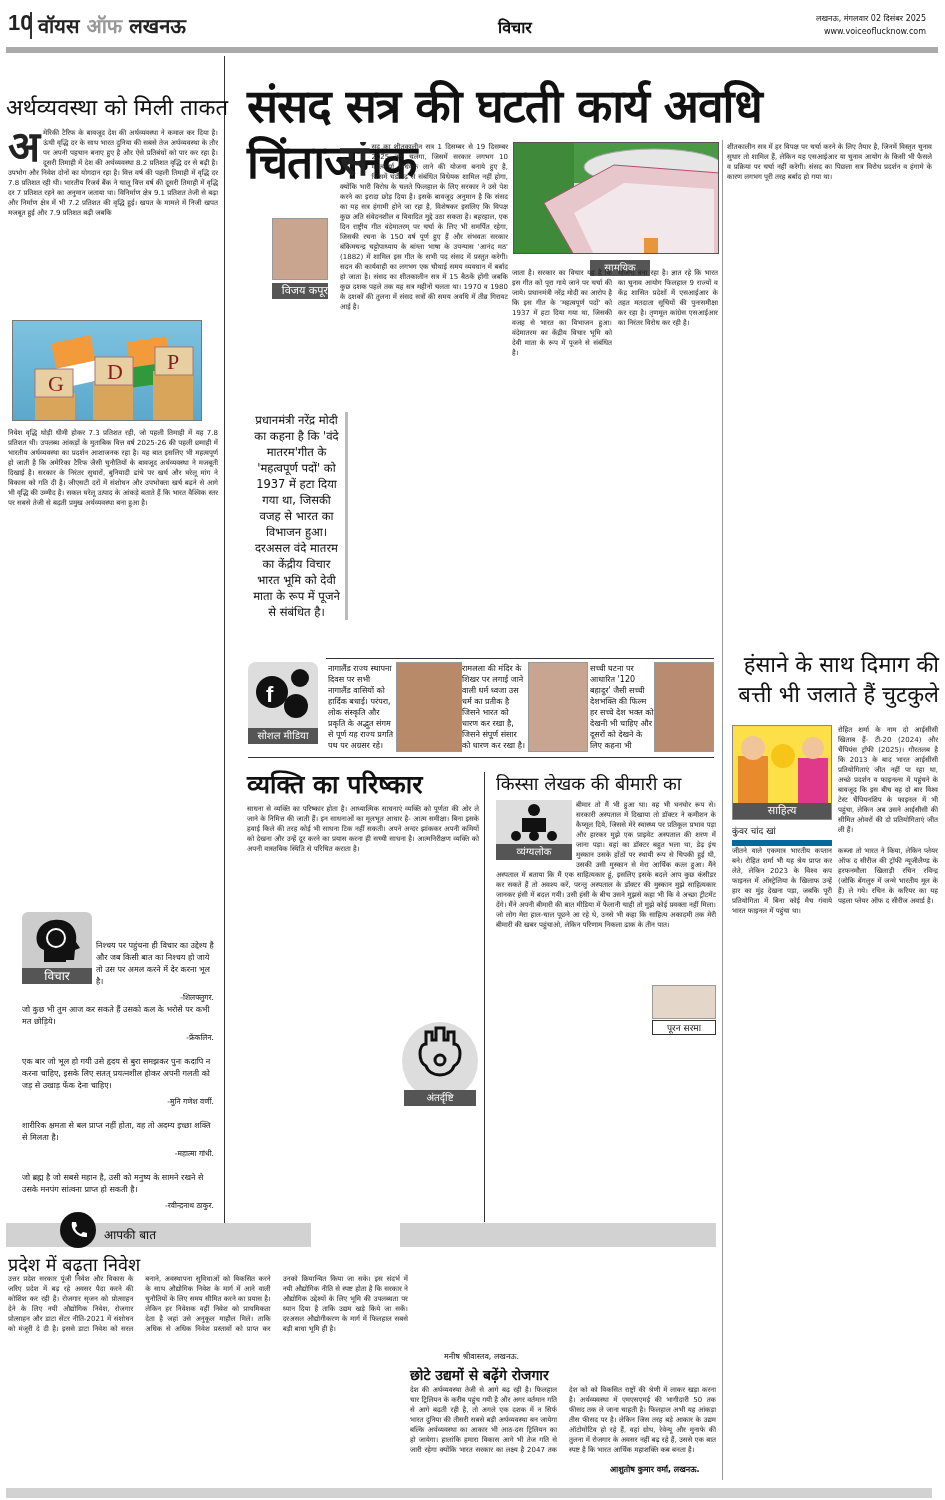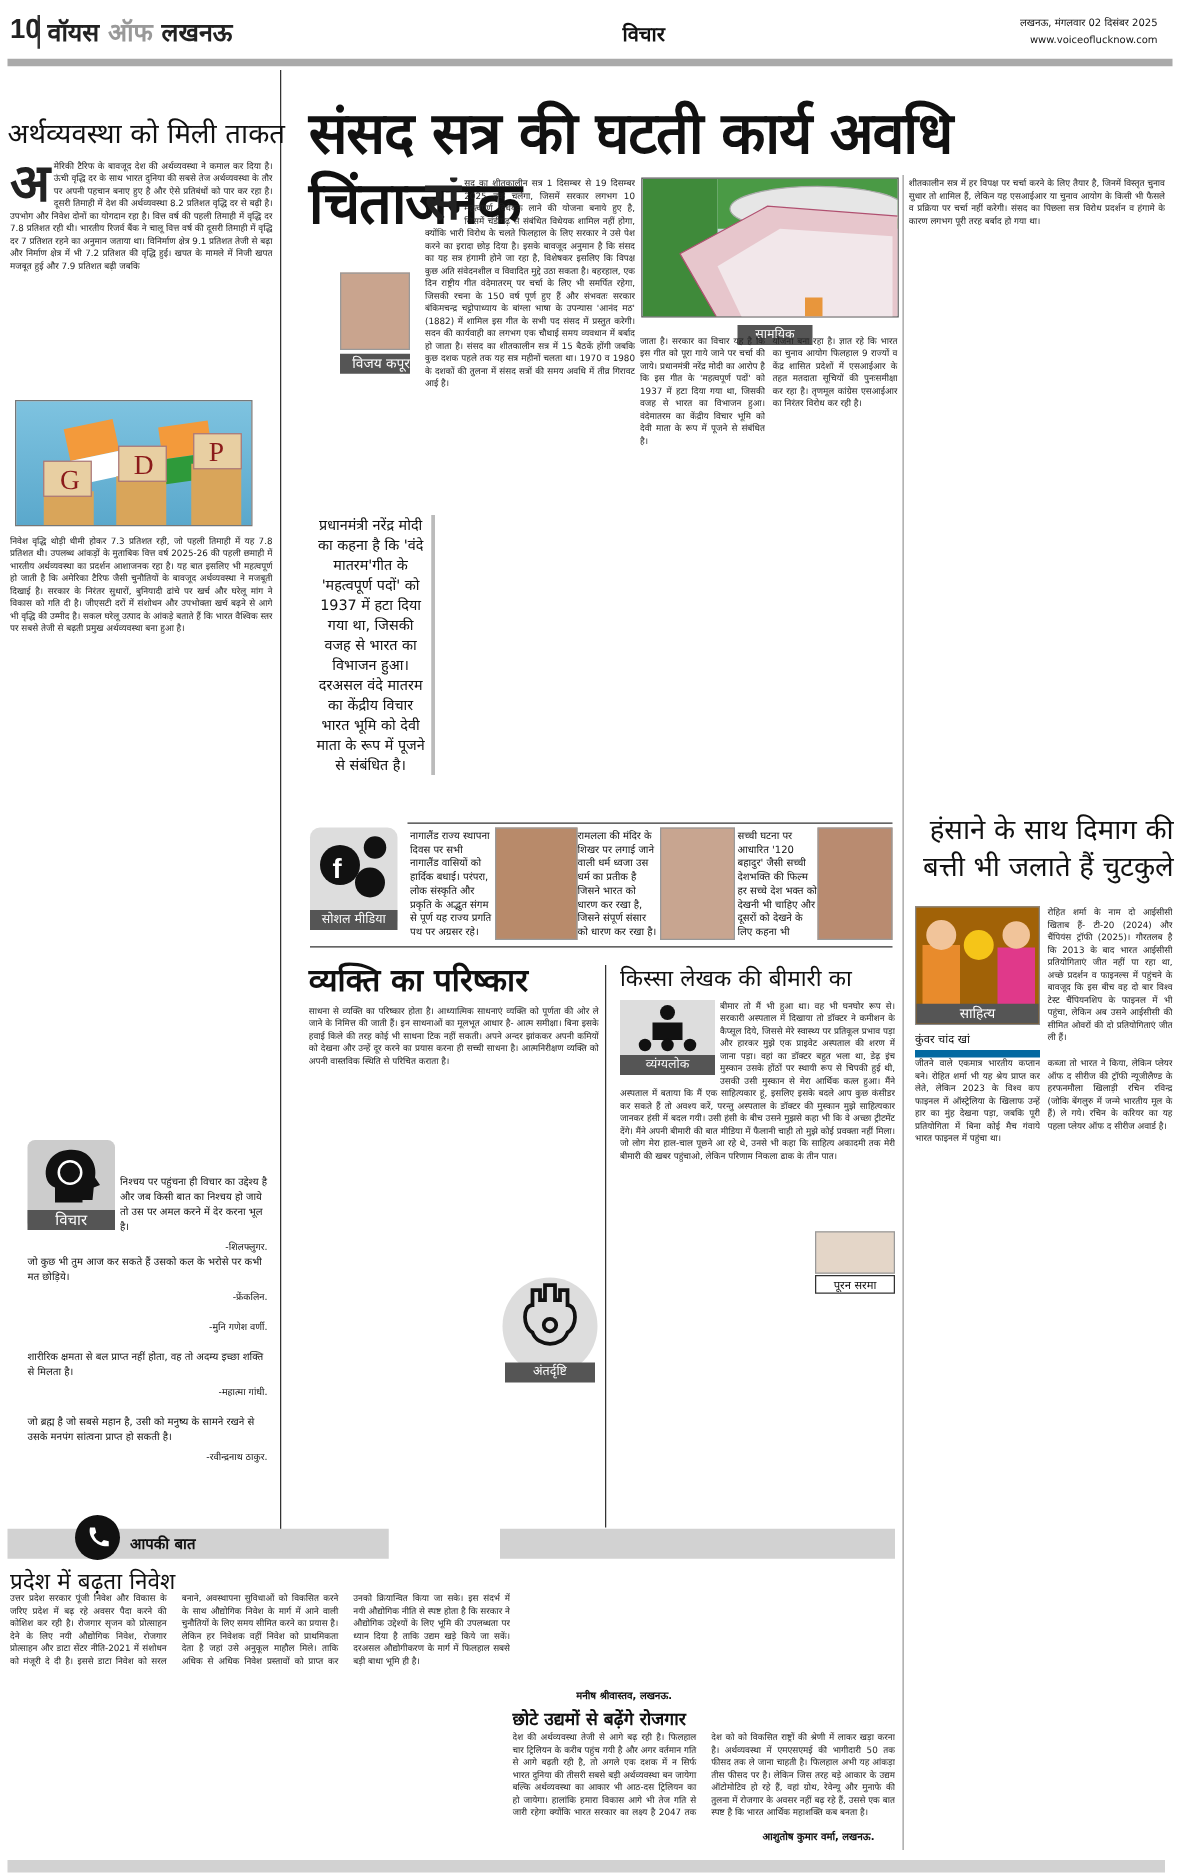--- a/index.html
+++ b/index.html
@@ -84,20 +84,21 @@
     </svg>
   <div class="tag" style="position:absolute;bottom:0;left:0;right:0;font-size:12px">विचार</div>
 </div>
 <div class="abs quotes" style="left:96px;top:940px;width:118px">
   <div class="q">निश्चय पर पहुंचना ही विचार का उद्देश्य है और जब किसी बात का निश्चय हो जाये तो उस पर अमल करने में देर करना भूल है।</div>
   <div class="by">-शिलफ्लुगर.</div>
 </div>
 <div class="abs quotes" style="left:22px;top:1004px;width:192px">
   <div class="q">जो कुछ भी तुम आज कर सकते हैं उसको कल के भरोसे पर कभी मत छोड़िये।</div>
   <div class="by">-फ्रेंकलिन.</div>
+  <div class="q">एक बार जो भूल हो गयी उसे हृदय से बुरा समझकर पुनः कदापि न करना चाहिए, इसके लिए सतत् प्रयत्नशील होकर अपनी गलती को जड़ से उखाड़ फेंक देना चाहिए।</div>
   <div class="by">-मुनि गणेश वर्णी.</div>
   <div class="q">शारीरिक क्षमता से बल प्राप्त नहीं होता, वह तो अदम्य इच्छा शक्ति से मिलता है।</div>
   <div class="by">-महात्मा गांधी.</div>
   <div class="q">जो ब्रह्म है जो सबसे महान है, उसी को मनुष्य के सामने रखने से उसके मनपंग सांत्वना प्राप्त हो सकती है।</div>
   <div class="by">-रवीन्द्रनाथ ठाकुर.</div>
 </div>
 
 <div class="abs headline-main">संसद सत्र की घटती कार्य अवधि चिंताजनक</div>
 <div class="abs photo" style="left:272px;top:218px;width:56px;height:62px"></div>
 <div class="abs caption" style="left:272px;top:283px;width:56px;background:#555">विजय कपूर</div>
@@ -143,21 +144,21 @@
 </div>
 <div class="abs photo" style="left:528px;top:662px;width:60px;height:90px;background:#c8a590"></div>
 <div class="abs quote-sm" style="left:590px;top:663px;width:64px;height:88px;overflow:hidden">
   <span>सच्ची घटना पर आधारित '120 बहादुर' जैसी सच्ची देशभक्ति की फिल्म हर सच्चे देश भक्त को देखनी भी चाहिए और दूसरों को देखने के लिए कहना भी चाहिए।</span>
   
 </div>
 <div class="abs photo" style="left:654px;top:662px;width:60px;height:90px;background:#b98b70"></div>
 <div class="abs hline" style="left:248px;top:757px;width:466px"></div>
 
 <div class="abs" style="left:724px;top:650px;width:215px;font-size:22px;line-height:30px;text-align:right">हंसाने के साथ दिमाग की बत्ती भी जलाते हैं चुटकुले</div>
-<div class="abs" style="left:732px;top:725px;width:100px;height:95px;background:#a16207;border:1px solid #888;overflow:hidden">
+<div class="abs" style="left:732px;top:725px;width:100px;height:95px;background:#fde047;border:1px solid #888;overflow:hidden">
   <svg width="100" height="80" viewBox="0 0 100 80">
     <rect x="5" y="30" width="30" height="50" fill="#e88b2c"></rect>
     <circle cx="20" cy="22" r="12" fill="#f1c49a"></circle>
     <circle cx="50" cy="30" r="12" fill="#f5c518"></circle>
     <rect x="65" y="32" width="30" height="48" fill="#e0398a"></rect>
     <circle cx="80" cy="22" r="11" fill="#f1c49a"></circle>
   </svg>
   <div class="tag" style="position:absolute;bottom:0;left:0;right:0;font-size:11px">साहित्य</div>
 </div>
 <div class="abs" style="left:732px;top:824px;width:100px;font-size:9px;border-bottom:6px solid #0369a1;padding-bottom:3px">कुंवर चांद खां</div>
@@ -199,26 +200,26 @@
 <div class="abs photo" style="left:652px;top:985px;width:64px;height:34px;background:#e4d6c8"></div>
 <div class="abs" style="left:652px;top:1020px;width:64px;font-size:9px;text-align:center;border:1px solid #333">पूरन सरमा</div>
 
 <div class="abs banner"></div>
 <div class="abs" style="left:400px;top:1223px;width:316px;height:24px;background:#d2d2d2"></div>
 <div class="abs" style="left:60px;top:1212px;width:36px;height:36px;background:#111;border-radius:50%">
   <svg width="36" height="36" viewBox="0 0 36 36">
       <path d="M12 10 L16 10 L17 14 L15 16 C16 19 18 21 21 22 L23 20 L27 21 L27 25 C18 26 10 18 12 10 Z" fill="#fff"></path>
     </svg>
 </div>
-<div class="abs" style="left:104px;top:1226px;font-size:12px;font-weight:bold">आपकी बात</div>
+<div class="abs" style="left:104px;top:1226px;font-size:12px;font-weight:normal">आपकी बात</div>
 
 <div class="abs" style="left:8px;top:1252px;font-size:18px;font-weight:normal">प्रदेश में बढ़ता निवेश</div>
 <div class="abs text" style="left:8px;top:1274px;width:400px;height:210px;column-count:3;column-gap:12px;text-align:justify">
   <span>उत्तर प्रदेश सरकार पूंजी निवेश और विकास के जरिए प्रदेश में बढ़ रहे अवसर पैदा करने की कोशिश कर रही है। रोजगार सृजन को प्रोत्साहन देने के लिए नयी औद्योगिक निवेश, रोजगार प्रोत्साहन और डाटा सेंटर नीति-2021 में संशोधन को मंजूरी दे दी है। इससे डाटा निवेश को सरल बनाने, अवस्थापना सुविधाओं को विकसित करने के साथ औद्योगिक निवेश के मार्ग में आने वाली चुनौतियों के लिए समय सीमित करने का प्रयास है। लेकिन हर निवेशक वहीं निवेश को प्राथमिकता देता है जहां उसे अनुकूल माहौल मिले। ताकि अधिक से अधिक निवेश प्रस्तावों को प्राप्त कर उनको क्रियान्वित किया जा सके। इस संदर्भ में नयी औद्योगिक नीति से स्पष्ट होता है कि सरकार ने औद्योगिक उद्देश्यों के लिए भूमि की उपलब्धता पर ध्यान दिया है ताकि उद्यम खड़े किये जा सकें। दरअसल औद्योगीकरण के मार्ग में फिलहाल सबसे बड़ी बाधा भूमि ही है।</span>
 </div>
-<div class="abs" style="left:461px;top:1350px;font-size:8px;font-weight:bold">मनीष श्रीवास्तव, लखनऊ.</div>
+<div class="abs" style="left:444px;top:1350px;font-size:8px;font-weight:normal">मनीष श्रीवास्तव, लखनऊ.</div>
 
 <div class="abs" style="left:410px;top:1365px;font-size:14px;font-weight:bold">छोटे उद्यमों से बढ़ेंगे रोजगार</div>
 <div class="abs text" style="left:410px;top:1385px;width:306px;height:90px;column-count:2;column-gap:12px">
   <span>देश की अर्थव्यवस्था तेजी से आगे बढ़ रही है। फिलहाल चार ट्रिलियन के करीब पहुंच गयी है और अगर वर्तमान गति से आगे बढ़ती रही है, तो अगले एक दशक में न सिर्फ भारत दुनिया की तीसरी सबसे बड़ी अर्थव्यवस्था बन जायेगा बल्कि अर्थव्यवस्था का आकार भी आठ-दस ट्रिलियन का हो जायेगा। हालांकि हमारा विकास आगे भी तेज गति से जारी रहेगा क्योंकि भारत सरकार का लक्ष्य है 2047 तक देश को को विकसित राष्ट्रों की श्रेणी में लाकर खड़ा करना है। अर्थव्यवस्था में एमएसएमई की भागीदारी 50 तक फीसद तक ले जाना चाहती है। फिलहाल अभी यह आंकड़ा तीस फीसद पर है। लेकिन जिस तरह बड़े आकार के उद्यम ऑटोमोटिव हो रहे हैं, वहां ग्रोथ, रेवेन्यू और मुनाफे की तुलना में रोजगार के अवसर नहीं बढ़ रहे हैं, उससे एक बात स्पष्ट है कि भारत आर्थिक महाशक्ति कब बनता है।</span>
 </div>
 <div class="abs" style="left:610px;top:1463px;font-size:8px;font-weight:bold">आशुतोष कुमार वर्मा, लखनऊ.</div>
 <div class="abs banner2"></div>
 
 </body></html>

